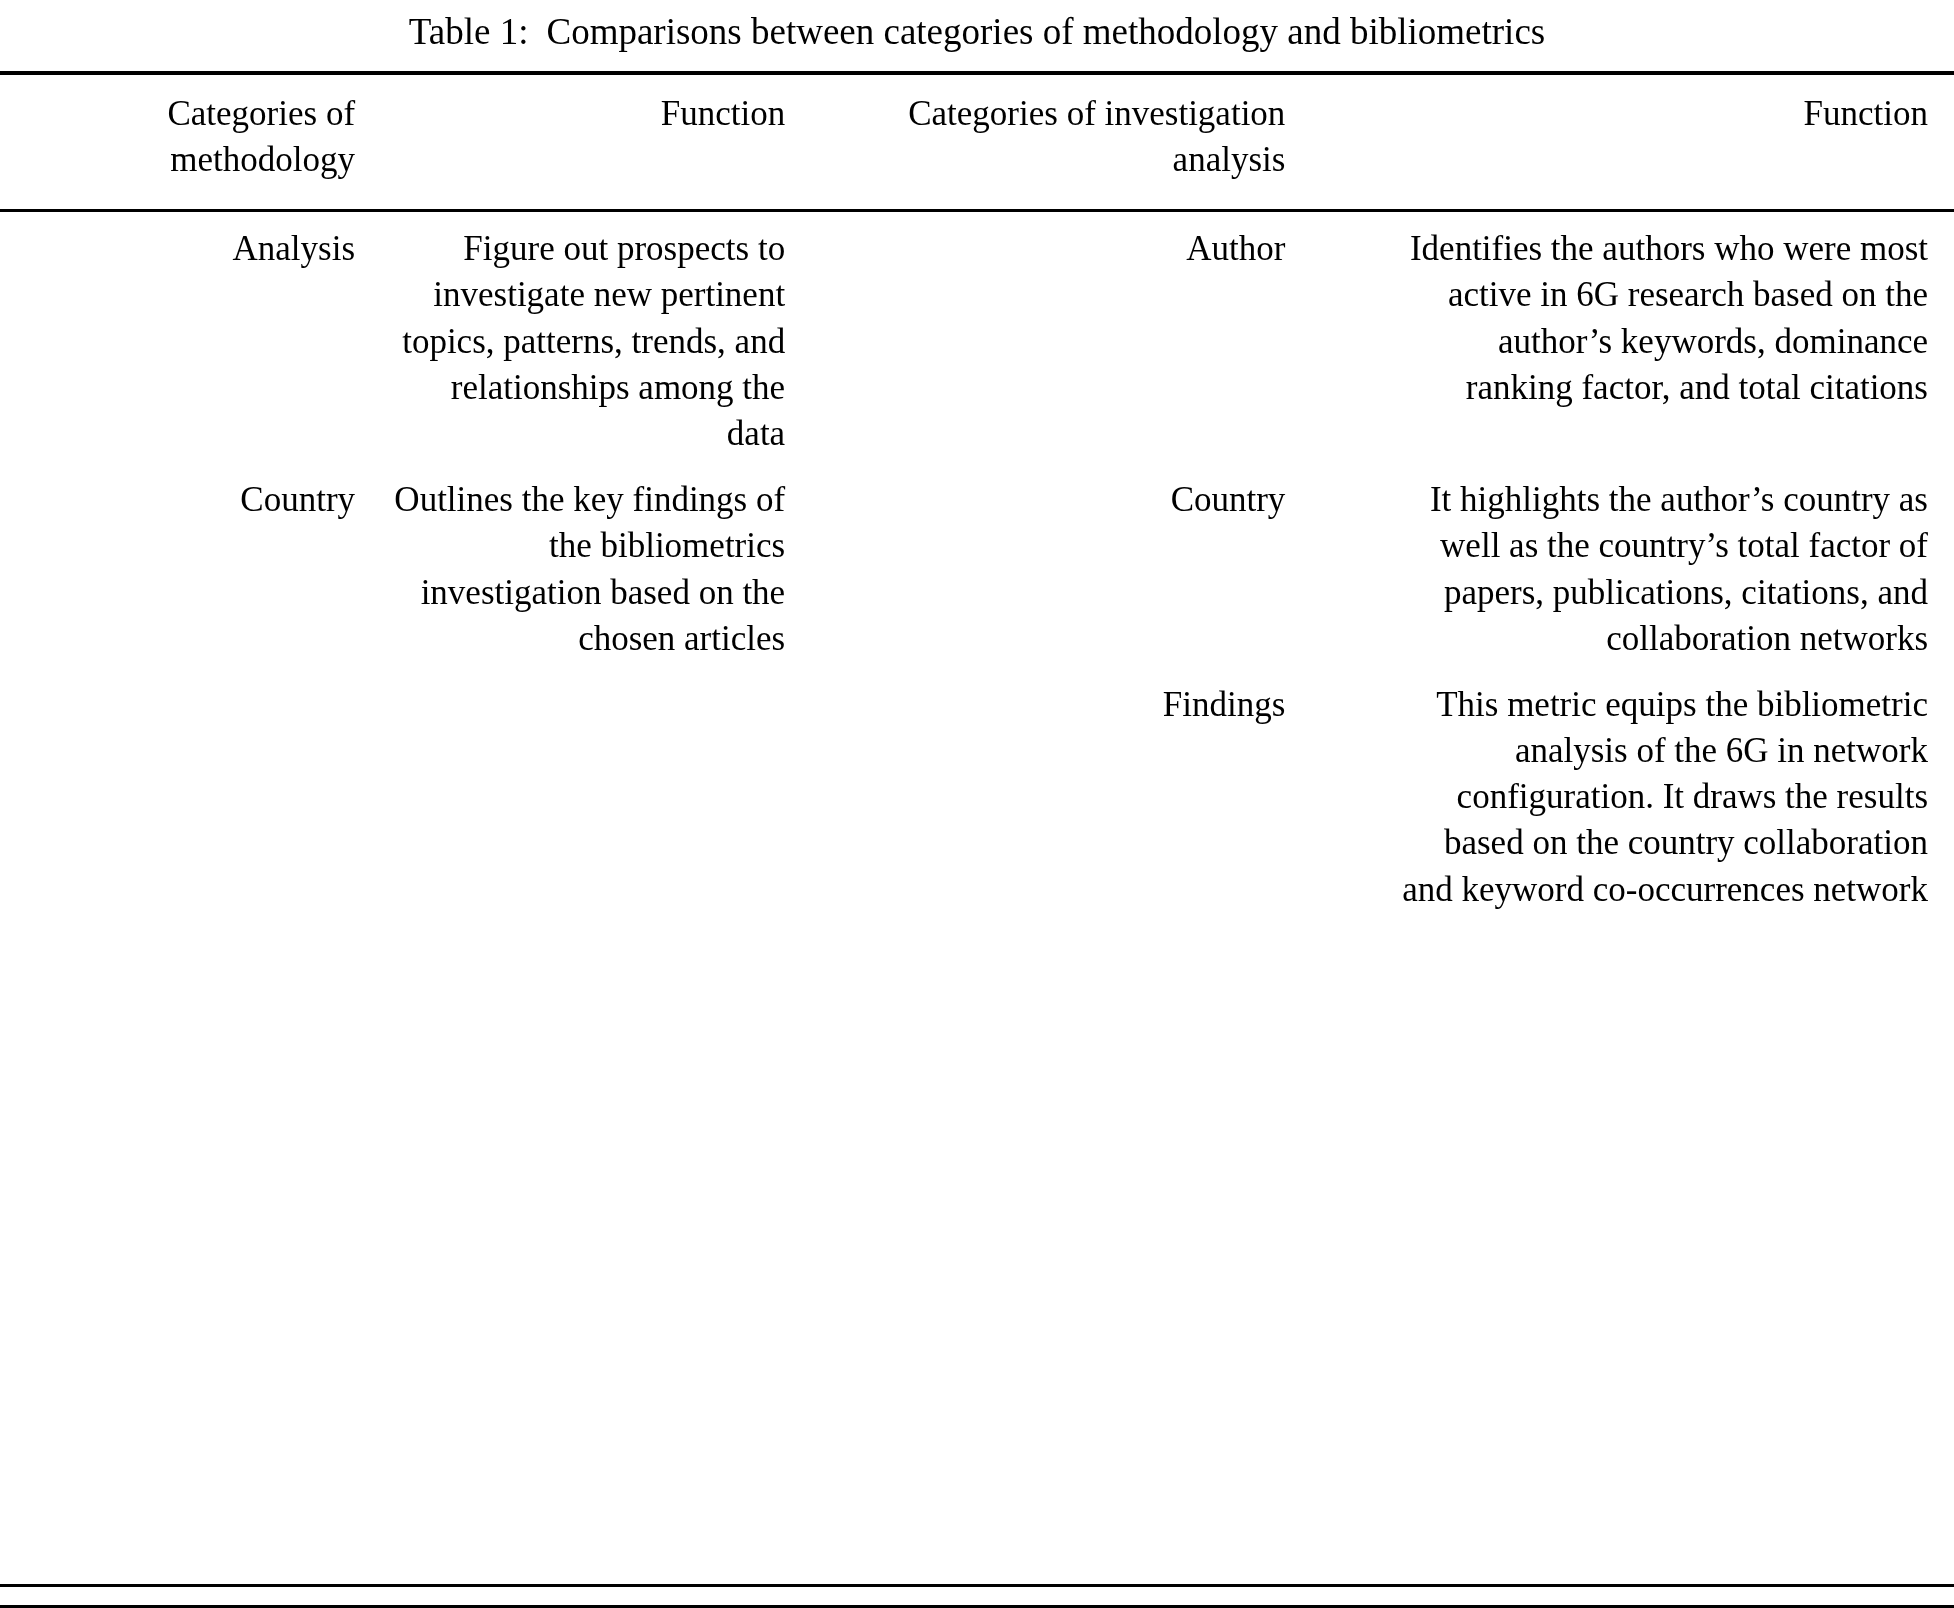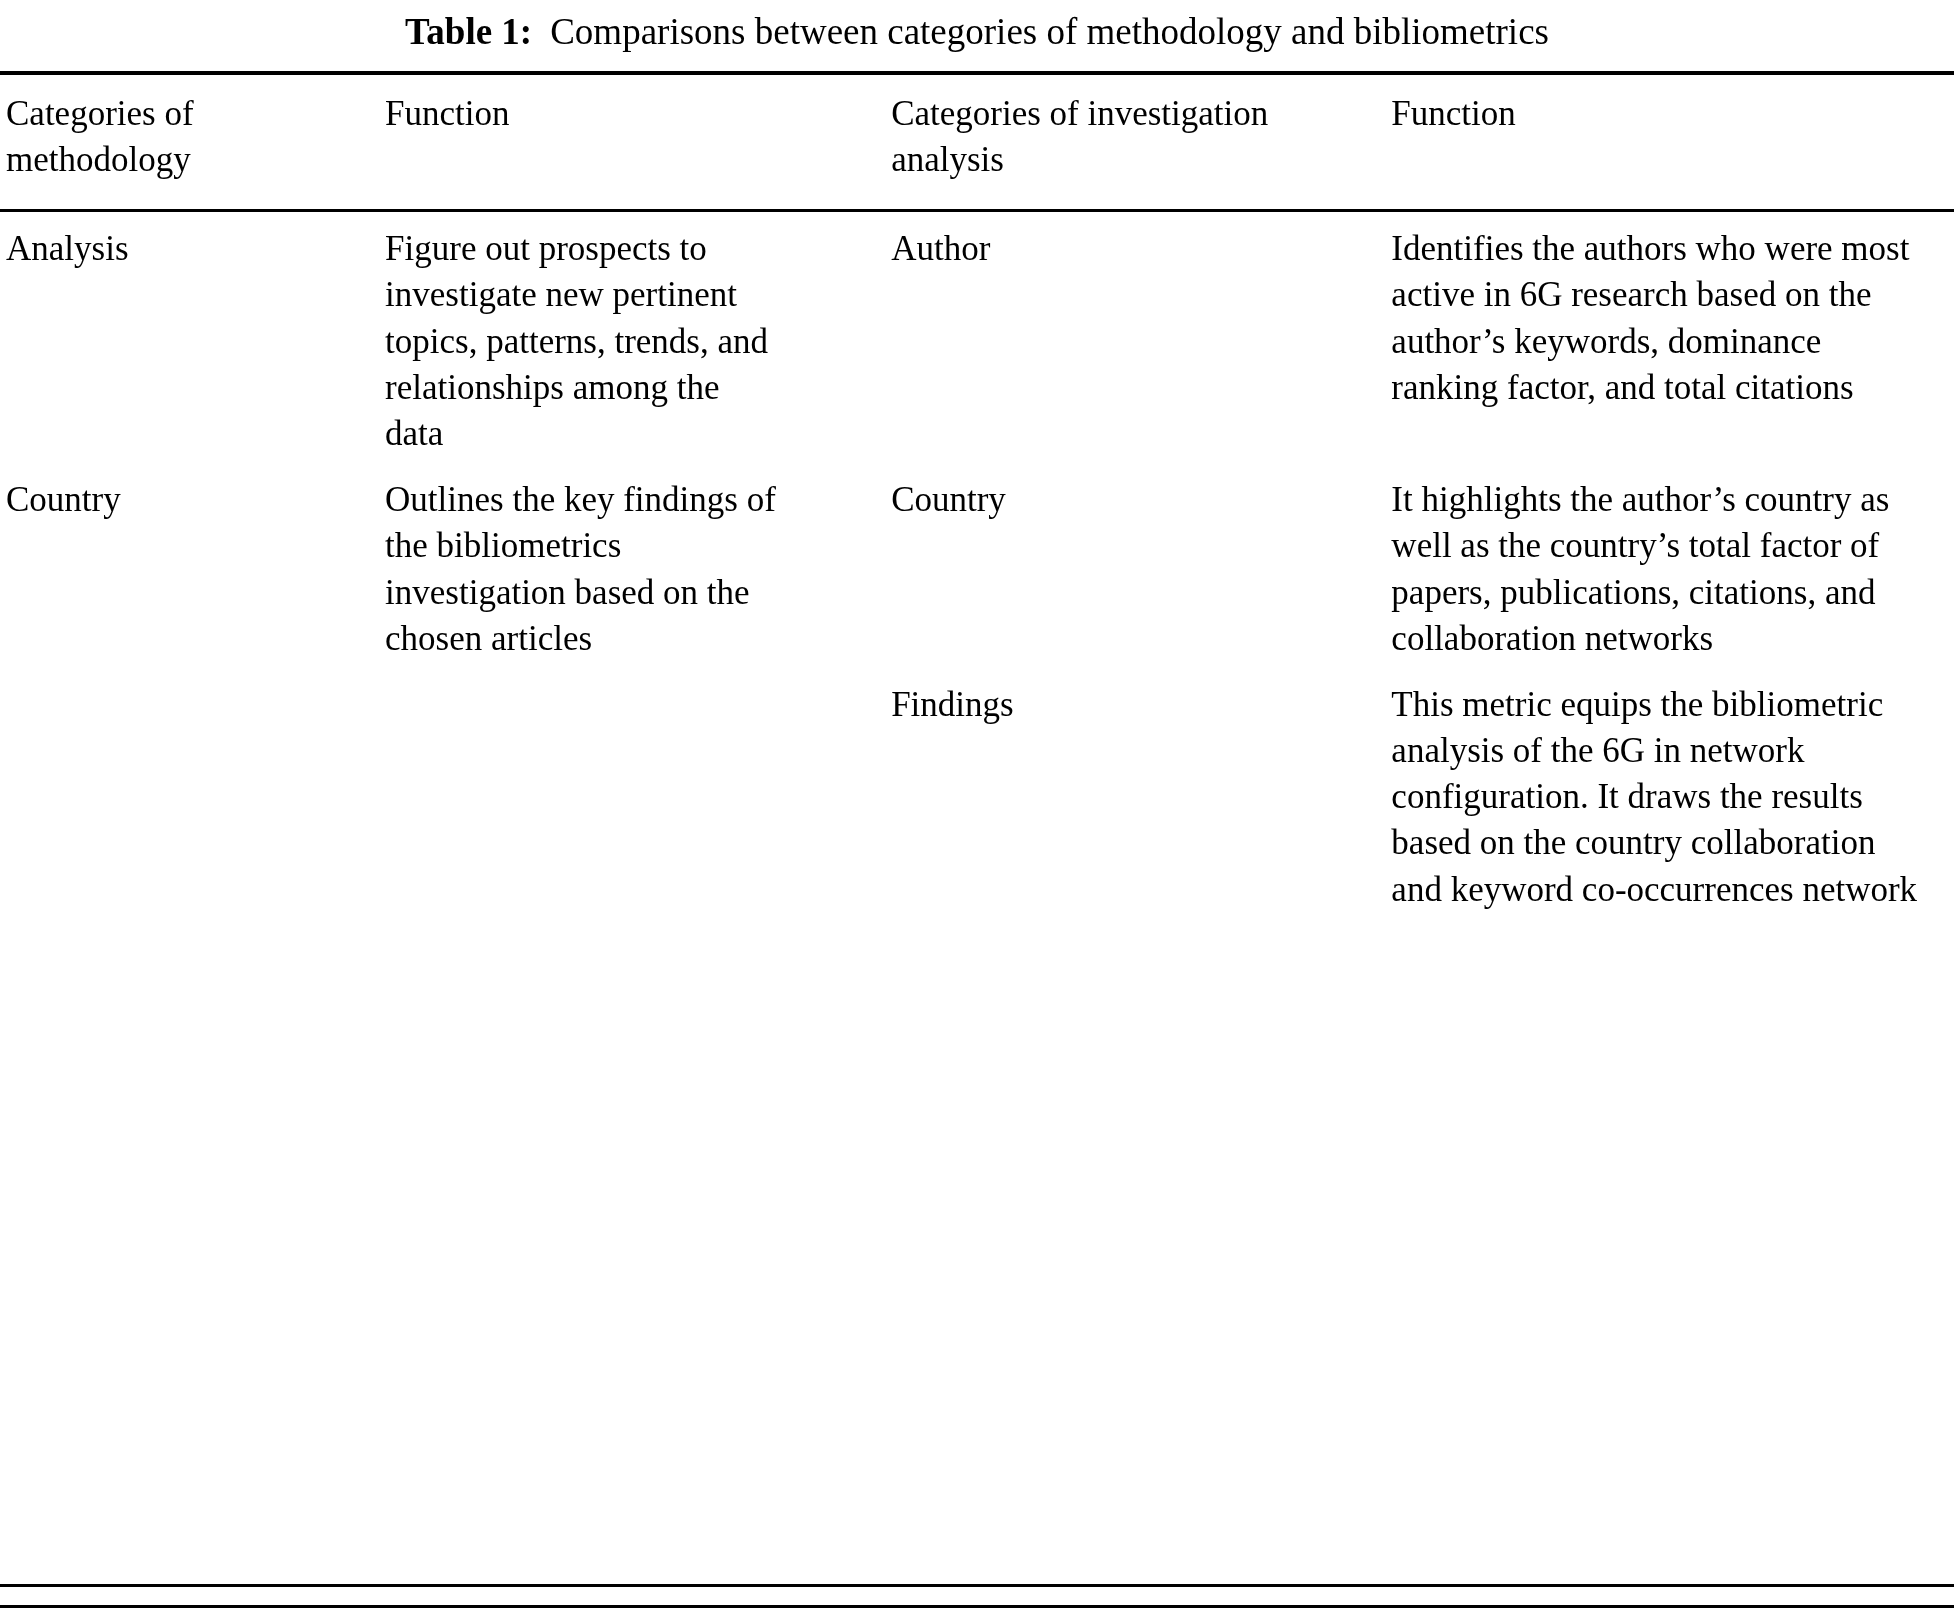--- a/index.html
+++ b/index.html
@@ -20,35 +20,35 @@
     min-height: 1608px;
     display: flex;
     flex-direction: column;
   }
   .caption {
     text-align: center;
     padding: 8px 10px 14px 10px;
     font-size: 37px;
   }
   .caption-label {
-    font-weight: 700;
+    font-weight: 400;
     margin-right: 18px;
   }
   .rule-top {
     border-top: 4px solid #000000;
     height: 0;
   }
   table.comparison {
     width: 100%;
     border-collapse: collapse;
     table-layout: fixed;
   }
   table.comparison th,
   table.comparison td {
-    text-align: left;
+    text-align: right;
     vertical-align: top;
     font-weight: 400;
     padding: 13px 24px 7px 6px;
     word-wrap: break-word;
   }
   table.comparison thead th {
     padding-top: 16px;
     padding-bottom: 26px;
   }
   table.comparison thead tr {

